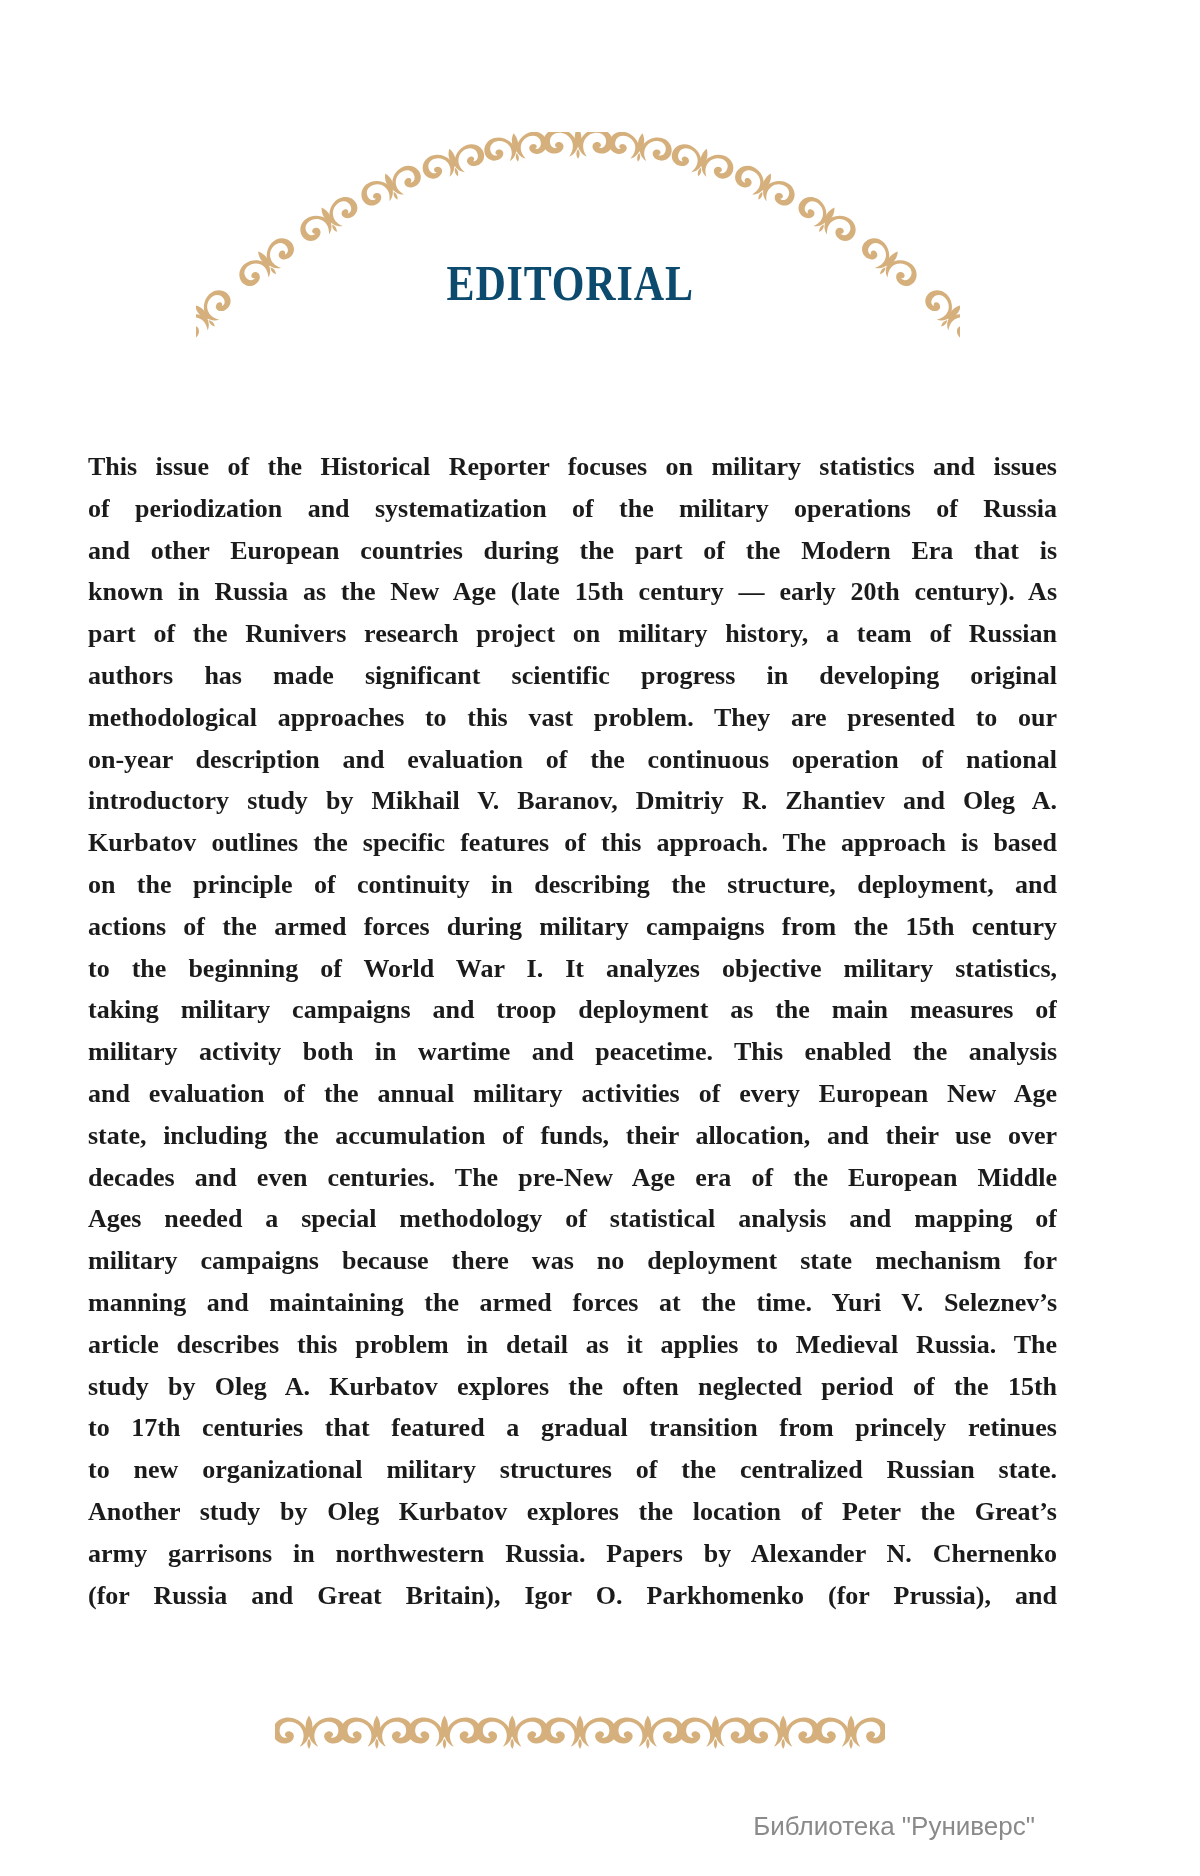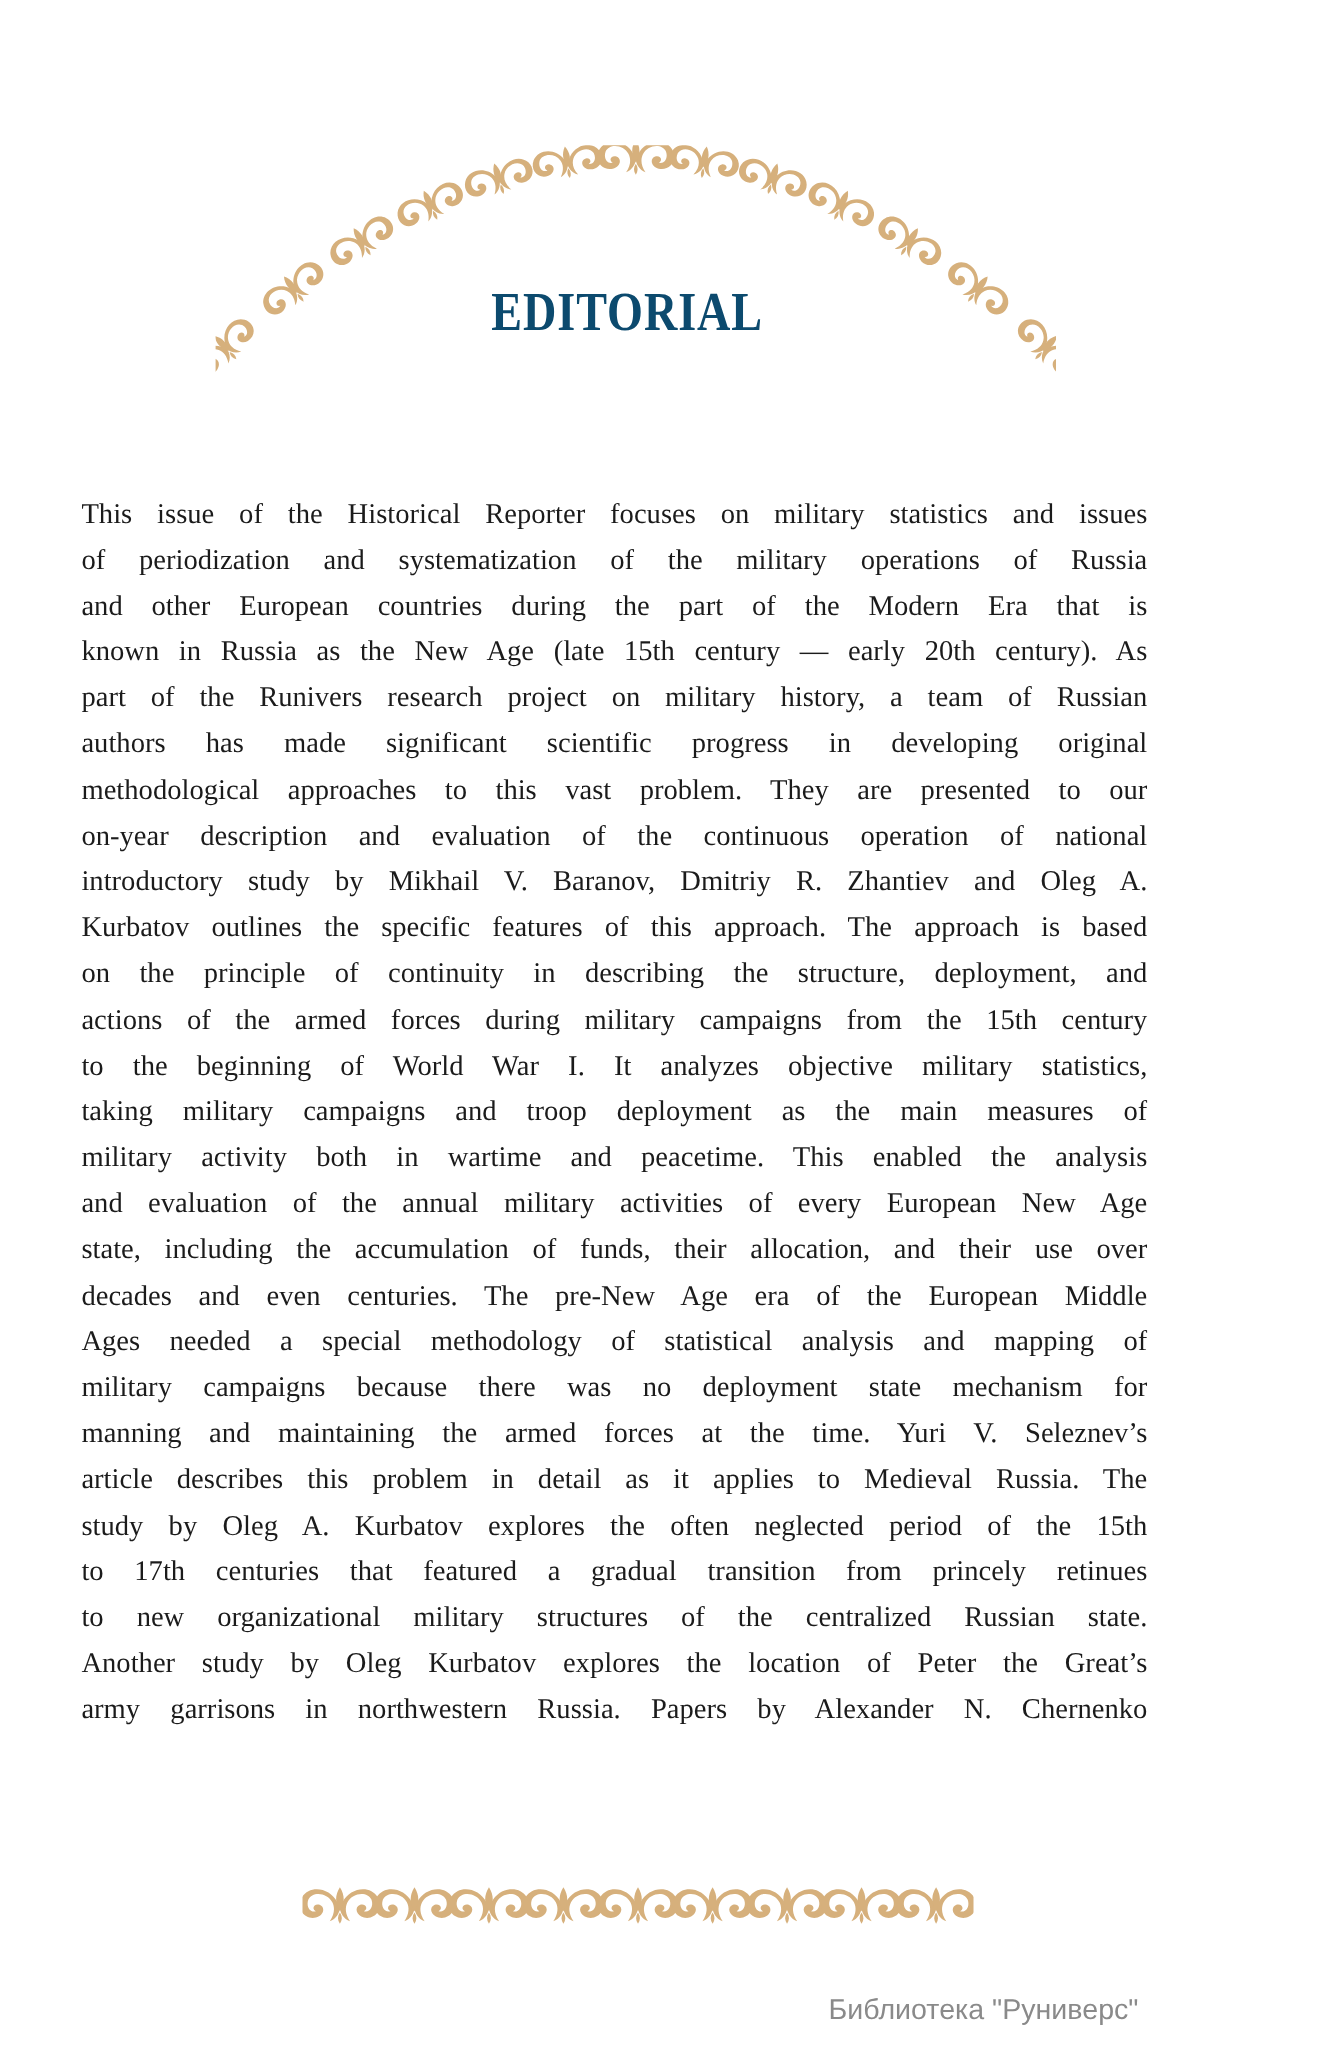--- a/index.html
+++ b/index.html
@@ -35,24 +35,25 @@
     color: #0c4a6e;
     letter-spacing: 1px;
   }
   .title .condense {
     display: inline-block;
     transform: scaleX(0.84);
     transform-origin: center;
   }
   .body-text {
     position: absolute;
-    left: 74px;
+    left: 88px;
     top: 446px;
     width: 969px;
     color: #1b1b1b;
+    font-weight: bold;
   }
   .text-line {
     font-size: 26px;
     line-height: 41.8px;
     height: 41.8px;
     overflow: hidden;
     text-align: justify;
     text-align-last: justify;
   }
   .watermark {
@@ -123,20 +124,21 @@
       <div class="text-line">decades and even centuries. The pre-New Age era of the European Middle</div>
       <div class="text-line">Ages needed a special methodology of statistical analysis and mapping of</div>
       <div class="text-line">military campaigns because there was no deployment state mechanism for</div>
       <div class="text-line">manning and maintaining the armed forces at the time. Yuri V. Seleznev’s</div>
       <div class="text-line">article describes this problem in detail as it applies to Medieval Russia. The</div>
       <div class="text-line">study by Oleg A. Kurbatov explores the often neglected period of the 15th</div>
       <div class="text-line">to 17th centuries that featured a gradual transition from princely retinues</div>
       <div class="text-line">to new organizational military structures of the centralized Russian state.</div>
       <div class="text-line">Another study by Oleg Kurbatov explores the location of Peter the Great’s</div>
       <div class="text-line">army garrisons in northwestern Russia. Papers by Alexander N. Chernenko</div>
+      <div class="text-line">(for Russia and Great Britain), Igor O. Parkhomenko (for Prussia), and</div>
     </article>
 
   <svg class="ornament ornament-bottom" width="610" height="48" viewBox="0 0 610 48" style="fill: rgb(214, 176, 124);">
     <use href="#scrollMotif" transform="translate(34,24) scale(1.15)"></use>
     <use href="#scrollMotif" transform="translate(101.8,24) scale(1.15)"></use>
     <use href="#scrollMotif" transform="translate(169.5,24) scale(1.15)"></use>
     <use href="#scrollMotif" transform="translate(237.2,24) scale(1.15)"></use>
     <use href="#scrollMotif" transform="translate(305,24) scale(1.15)"></use>
     <use href="#scrollMotif" transform="translate(372.8,24) scale(1.15)"></use>
     <use href="#scrollMotif" transform="translate(440.5,24) scale(1.15)"></use>

